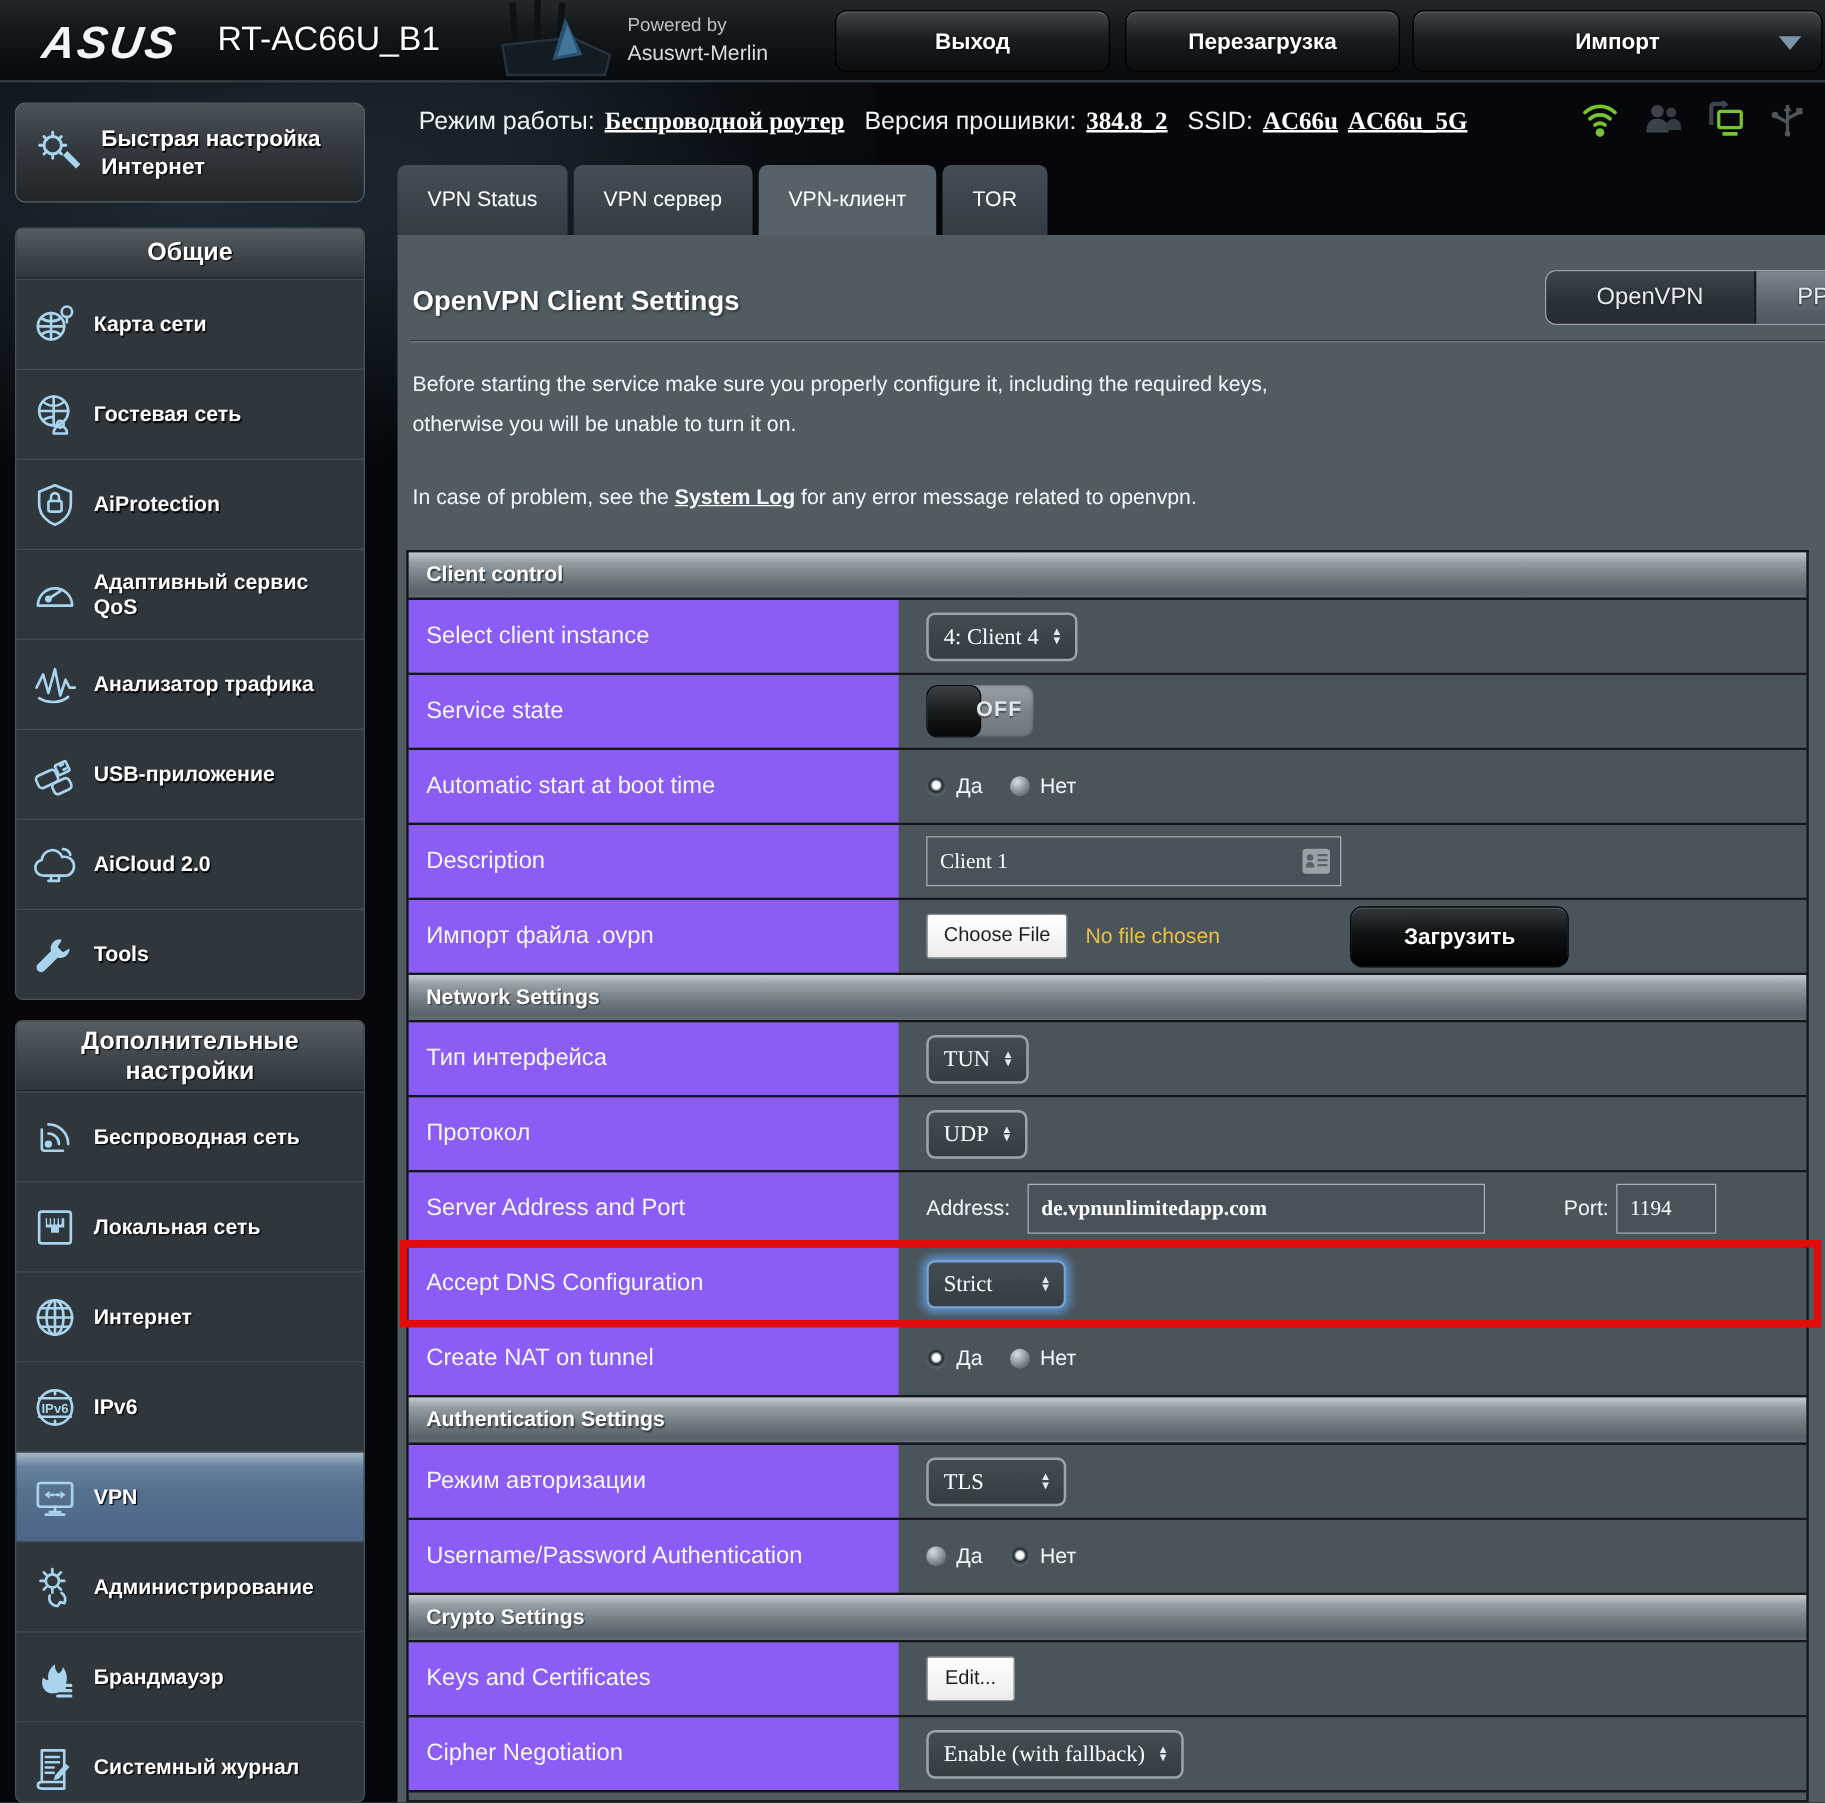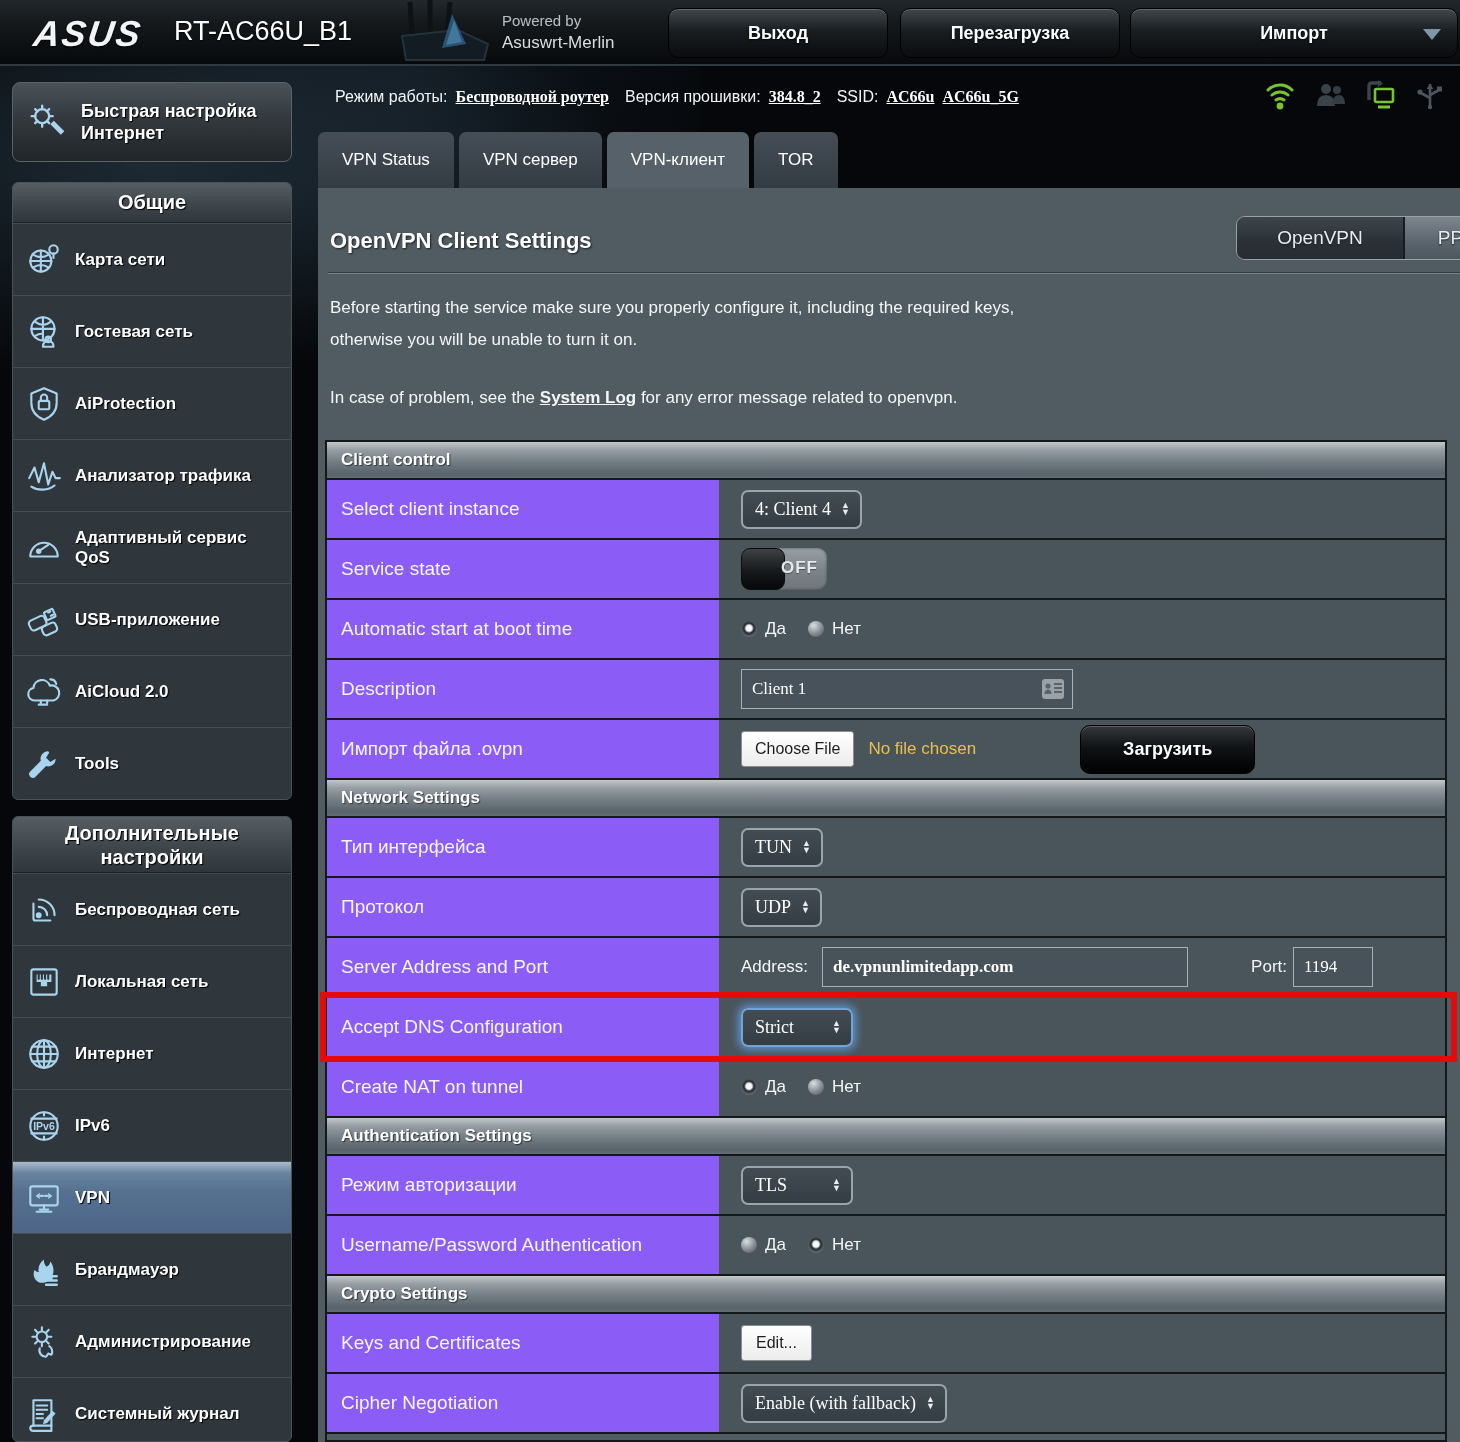--- a/index.html
+++ b/index.html
@@ -52,21 +52,21 @@
   .lang-caret {
     position:absolute; right:16px; top:20px; width:0; height:0;
     border-left:9px solid transparent; border-right:9px solid transparent;
     border-top:11px solid #7e95aa;
   }
 
   
   .statusbar {
     position:absolute; left:335px; top:84px; width:930px; height:26px;
     display:flex; align-items:center; gap:8px;
-    font-size:16px; color:#f2f4f6; white-space:nowrap; z-index:3;
+    font-size:20px; color:#f2f4f6; white-space:nowrap; z-index:3;
   }
   .statusbar .lbl { margin-left:8px; }
   .statusbar .lnk {
     font-family:"Liberation Serif", serif; font-weight:bold;
     text-decoration:underline; color:#fff; cursor:pointer;
   }
   .status-icons { position:absolute; top:78px; right:14px; display:flex; gap:18px; z-index:3; }
   .status-icons .sic { width:32px; height:34px; cursor:pointer; }
 
   
@@ -350,35 +350,35 @@
           <path d="M18 3l12 5v9c0 8-5 13-12 16C11 30 6 25 6 17V8Z"></path>
           <rect x="13" y="15" width="10" height="8" rx="1.5"></rect>
           <path d="M15 15v-3a3 3 0 0 1 6 0v3"></path>
         </svg>
       </span>
     <span class="silabel">AiProtection</span>
   </div>
   <div class="side-item">
     <span class="ic">
         <svg class="si" width="38" height="38" viewBox="0 0 36 36">
-          <path d="M4 20 l5-10 4 14 5-18 4 20 4-12 3 6h4"></path>
-          <path d="M6 28c6 4 16 4 22-1"></path>
-        </svg>
-      </span>
-    <span class="silabel">Анализатор трафика</span>
-  </div>
-  <div class="side-item">
-    <span class="ic">
-        <svg class="si" width="38" height="38" viewBox="0 0 36 36">
           <path d="M5 26a13 13 0 1 1 26 0Z"></path>
           <path d="M13 21l9-6"></path>
           <circle cx="13" cy="21" r="1.6" fill="#a9d4ee"></circle>
         </svg>
       </span>
     <span class="silabel">Адаптивный сервис QoS</span>
+  </div>
+  <div class="side-item">
+    <span class="ic">
+        <svg class="si" width="38" height="38" viewBox="0 0 36 36">
+          <path d="M4 20 l5-10 4 14 5-18 4 20 4-12 3 6h4"></path>
+          <path d="M6 28c6 4 16 4 22-1"></path>
+        </svg>
+      </span>
+    <span class="silabel">Анализатор трафика</span>
   </div>
   <div class="side-item">
     <span class="ic">
         <svg class="si" width="38" height="38" viewBox="0 0 36 36">
           <rect x="4" y="16" width="16" height="10" rx="3" transform="rotate(-25 12 21)"></rect>
           <rect x="19" y="9" width="9" height="8" rx="1" transform="rotate(-25 23 13)"></rect>
           <path d="M22 11l2-1M24.5 14l2-1"></path>
           <rect x="16" y="22" width="14" height="9" rx="3" transform="rotate(-25 23 26)"></rect>
         </svg>
       </span>
@@ -457,35 +457,35 @@
           <path d="M15 16h6" stroke-dasharray="2 2"></path>
           <path d="M14 29h8M18 25v4"></path>
           <path d="M11 31h14"></path>
         </svg>
       </span>
     <span class="silabel">VPN</span>
   </div>
   <div class="side-item">
     <span class="ic">
         <svg class="si" width="38" height="38" viewBox="0 0 36 36">
-          <path d="M14 30c-5-2-7-7-5-12 1.4 1.4 2.6 2 4 2-1-5 1-9 5-12-.4 3 .6 5 2.6 7 2-1 3-2.6 3.4-5 3 4 4 9 2 13.4-1.6 3.8-4 5.6-8 6.6Z" fill="#a9d4ee" stroke="none"></path>
-          <path d="M20 24h10M20 28h10M25 24v4M20 32h10" stroke-width="2.4"></path>
-        </svg>
-      </span>
-    <span class="silabel">Брандмауэр</span>
-  </div>
-  <div class="side-item">
-    <span class="ic">
-        <svg class="si" width="38" height="38" viewBox="0 0 36 36">
           <circle cx="16" cy="13" r="5"></circle>
           <path d="M16 4v3M16 19v3M7 13h3M22 13h3M9.5 6.5l2 2M20.5 17.5l2 2M22.5 6.5l-2 2M11.5 17.5l-2 2"></path>
           <path d="M14 24a6 6 0 0 0 6 8l2-3 3 1a6 6 0 0 0-2-8"></path>
         </svg>
       </span>
     <span class="silabel">Администри­рование</span>
+  </div>
+  <div class="side-item">
+    <span class="ic">
+        <svg class="si" width="38" height="38" viewBox="0 0 36 36">
+          <path d="M14 30c-5-2-7-7-5-12 1.4 1.4 2.6 2 4 2-1-5 1-9 5-12-.4 3 .6 5 2.6 7 2-1 3-2.6 3.4-5 3 4 4 9 2 13.4-1.6 3.8-4 5.6-8 6.6Z" fill="#a9d4ee" stroke="none"></path>
+          <path d="M20 24h10M20 28h10M25 24v4M20 32h10" stroke-width="2.4"></path>
+        </svg>
+      </span>
+    <span class="silabel">Брандмауэр</span>
   </div>
   <div class="side-item">
     <span class="ic">
         <svg class="si" width="38" height="38" viewBox="0 0 36 36">
           <path d="M8 5h17v24H8z"></path>
           <path d="M11 10h10M11 14h10M11 18h6M11 22h6"></path>
           <path d="M18 24l8-9 3 2.6-8 9-4 1Z" fill="#a9d4ee" stroke="none"></path>
           <path d="M8 29c-2 0-3 1-3 2.5S6 34 8 34h17v-5"></path>
         </svg>
       </span>

